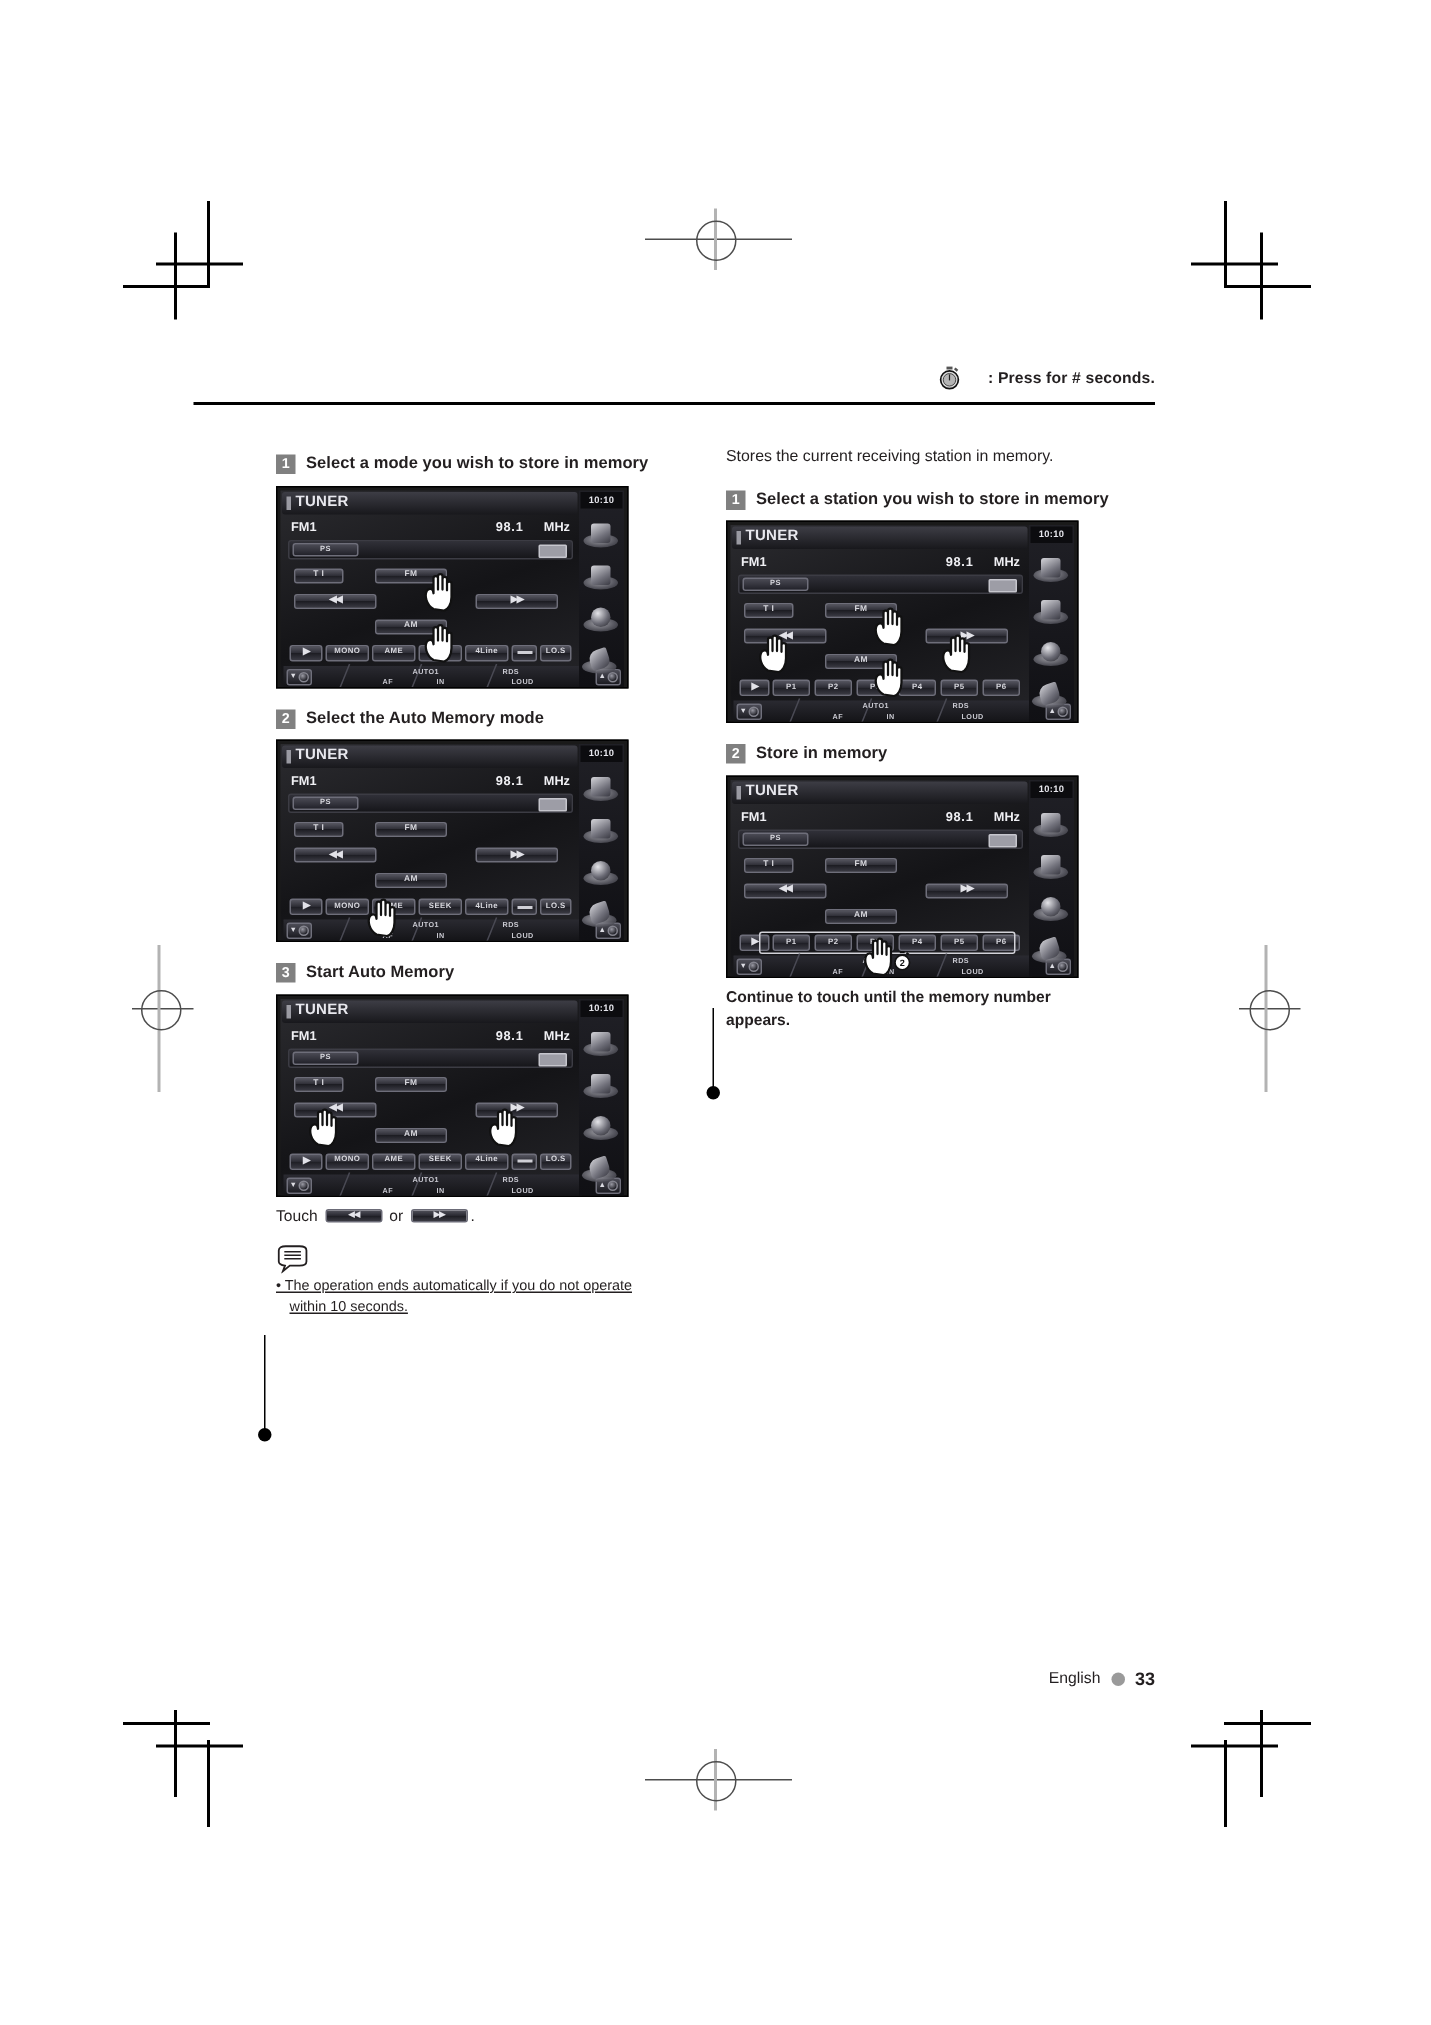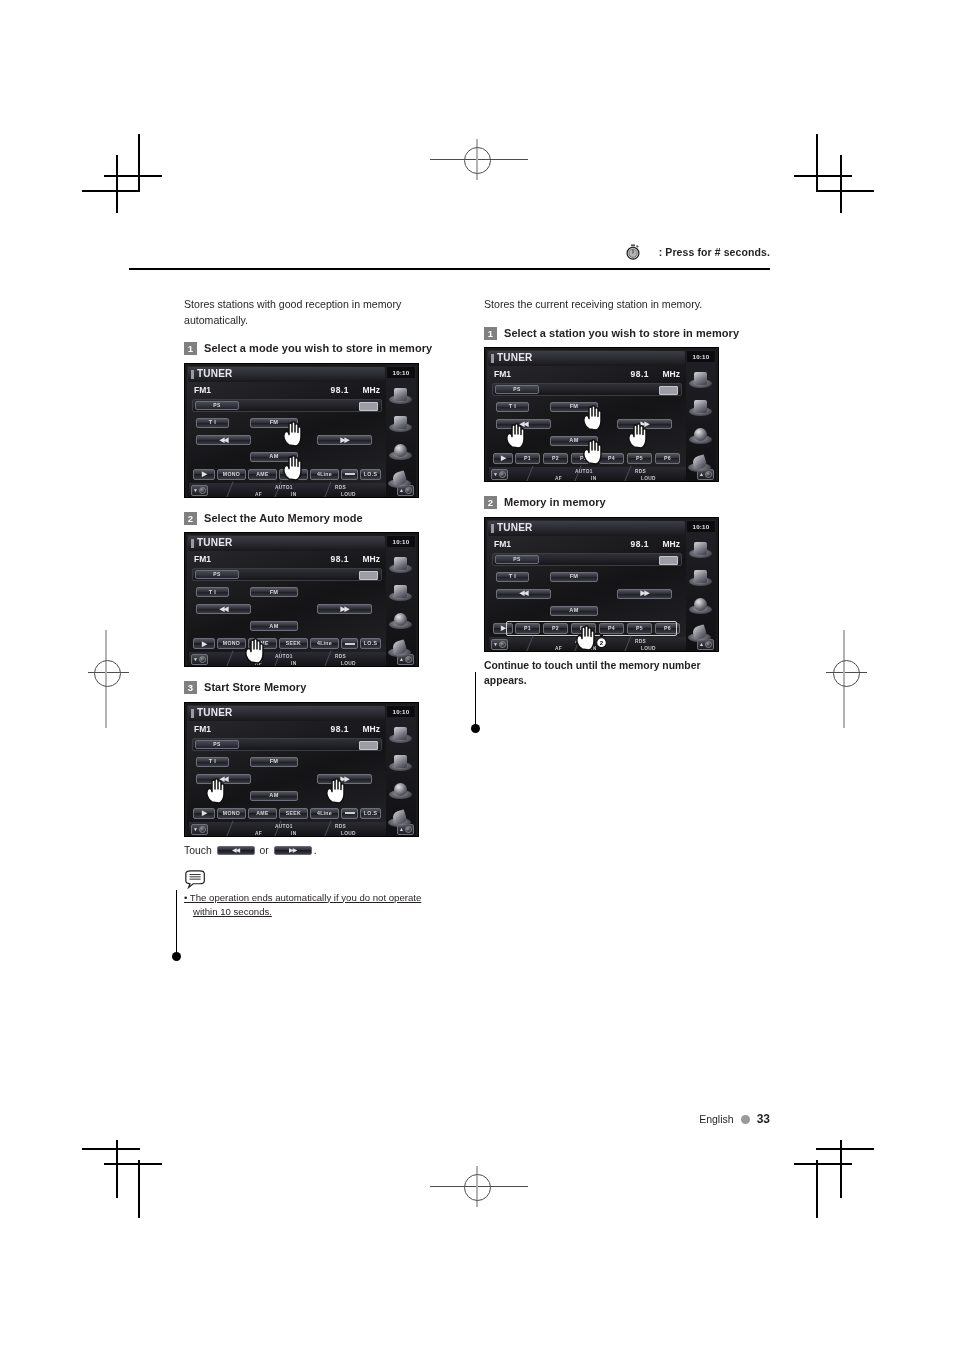--- a/index.html
+++ b/index.html
@@ -466,21 +466,20 @@
 <div class="header-rule"></div>
 
 <div class="stem" style="left:176px; top:890px; height:68px;"></div>
 <div class="stem-dot" style="left:172px; top:952px;"></div>
 <div class="stem" style="left:475px; top:672px; height:58px;"></div>
 <div class="stem-dot" style="left:471px; top:724px;"></div>
 
 <div class="col col-left">
 
 
-  <p class="lead">Stores stations with good reception in memory automatically.</p>
 
   <div class="step">
     <span class="step-num">1</span>
     <span class="step-title">Select a mode you wish to store in memory</span>
   </div>
 
   <div class="screen">
     <div class="screen-main">
       <div class="titlebar">
         <span class="tick"></span>
@@ -657,21 +656,21 @@
 
     <div class="hand" style="left:57px; top:104px;">
       <svg viewBox="0 0 26 27">
         <path d="M9 25 C4 22 3 16 4.5 13 C5.5 11 8 11 8.7 13 L9 14.5 L9 4.5 C9 2.6 12 2.6 12 4.5 L12 12 L12 3.2 C12 1.3 15 1.3 15 3.2 L15 12 L15 5 C15 3.2 18 3.2 18 5 L18 12.5 L18 8 C18 6.3 21 6.3 21 8 L21 17 C21 22 18.5 25.5 16 26 Z" fill="#ffffff" stroke="#111" stroke-width="1.5" stroke-linejoin="round"></path>
       </svg>
     </div>
   </div>
 
   <div class="step">
     <span class="step-num">3</span>
-    <span class="step-title">Start Store Memory</span>
+    <span class="step-title">Start Auto Memory</span>
   </div>
 
   <div class="screen">
     <div class="screen-main">
       <div class="titlebar">
         <span class="tick"></span>
         <span class="src">TUNER</span>
       </div>
       <div class="bandrow">
         <span class="band">FM1</span>
@@ -878,21 +877,21 @@
     </div>
     <div class="hand" style="left:140px; top:74px;">
       <svg viewBox="0 0 26 27">
         <path d="M9 25 C4 22 3 16 4.5 13 C5.5 11 8 11 8.7 13 L9 14.5 L9 4.5 C9 2.6 12 2.6 12 4.5 L12 12 L12 3.2 C12 1.3 15 1.3 15 3.2 L15 12 L15 5 C15 3.2 18 3.2 18 5 L18 12.5 L18 8 C18 6.3 21 6.3 21 8 L21 17 C21 22 18.5 25.5 16 26 Z" fill="#ffffff" stroke="#111" stroke-width="1.5" stroke-linejoin="round"></path>
       </svg>
     </div>
   </div>
 
   <div class="step" style="margin-top:13px;">
     <span class="step-num">2</span>
-    <span class="step-title">Memory in memory</span>
+    <span class="step-title">Store in memory</span>
   </div>
 
   <div class="screen">
     <div class="screen-main">
       <div class="titlebar">
         <span class="tick"></span>
         <span class="src">TUNER</span>
       </div>
       <div class="bandrow">
         <span class="band">FM1</span>

